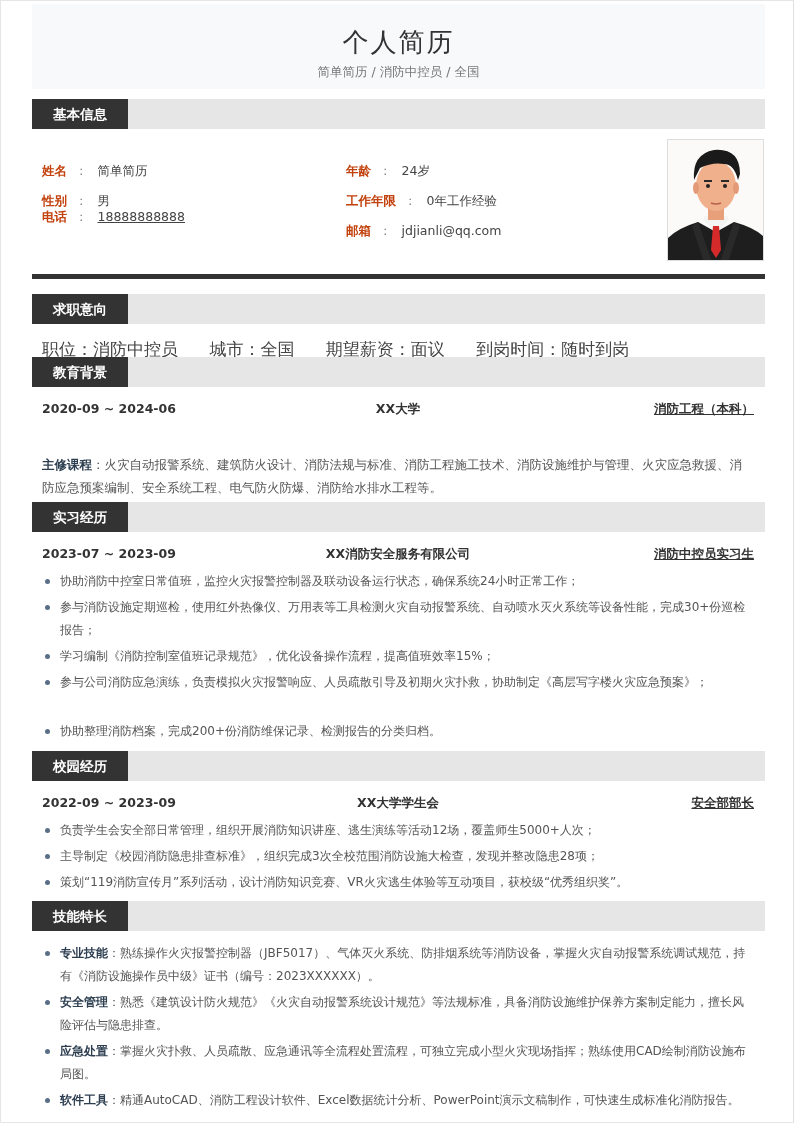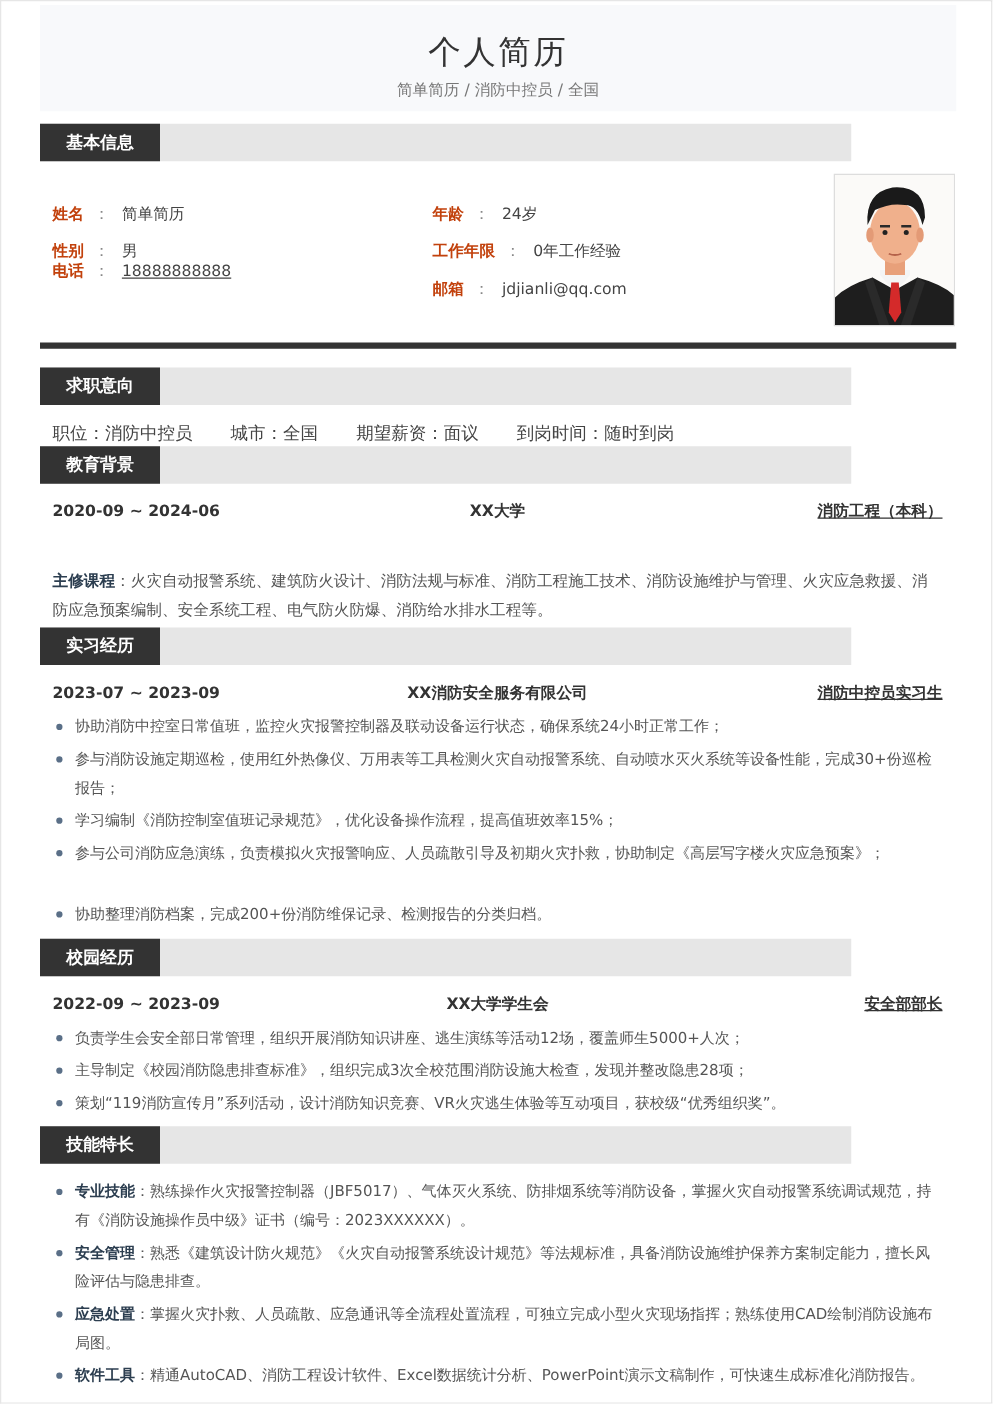--- a/index.html
+++ b/index.html
@@ -4,31 +4,31 @@
 <style>
   * { box-sizing: border-box; margin: 0; padding: 0; }
   html, body { width: 794px; height: 1123px; overflow: hidden; background: #fff; }
   body { font-family: "DejaVu Sans", "Liberation Sans", sans-serif; color: #555; font-size: 12.5px; position: relative; }
   .page { position: absolute; left: 0; top: 0; width: 794px; height: 1123px; border: 1px solid #e6e6e6; border-right: 1px solid #e0e0e0; background: #fff; }
 
   .header { position: absolute; left: 31px; top: 3px; width: 733px; height: 85px; background: #f8f9fb; text-align: center; }
   .header .title { font-size: 26px; font-weight: normal; color: #333; margin-top: 22px; letter-spacing: 2px; line-height: 32px; }
   .header .subtitle { font-size: 12.5px; color: #777; margin-top: 6px; }
 
-  .sec { position: absolute; left: 31px; width: 649px; height: 30px; background: #e6e6e6; }
+  .sec { position: absolute; left: 31px; width: 733px; height: 30px; background: #e6e6e6; }
   .sec .tab { display: inline-block; height: 30px; width: 96px; background: #333; color: #fff; font-weight: bold; font-size: 13.5px; line-height: 30px; text-align: center; }
 
   .info { position: absolute; font-size: 12.5px; color: #444; }
   .info .lbl { color: #c2410c; font-weight: bold; display: inline-block; }
   .info .colon { color: #888; display: inline-block; margin: 0 10px 0 8px; }
 
   .photo { position: absolute; left: 666px; top: 138px; width: 97px; height: 122px; border: 1px solid #ddd; background: #fafafa; overflow: hidden; }
   .divider { position: absolute; left: 31px; top: 273px; width: 733px; height: 5px; background: #333; }
 
-  .intent { position: absolute; left: 41px; top: 337px; font-size: 14px; color: #444; }
+  .intent { position: absolute; left: 41px; top: 337px; font-size: 17px; color: #444; }
   .intent span { margin-right: 26px; }
 
   .row3 { position: absolute; left: 41px; width: 712px; height: 18px; font-weight: bold; color: #333; font-size: 12.5px; }
   .row3 .l { position: absolute; left: 0; top: 0; }
   .row3 .c { position: absolute; left: 0; width: 712px; text-align: center; top: 0; }
   .row3 .r { position: absolute; right: 0; top: 0; text-decoration: underline; }
 
   .para { position: absolute; left: 41px; width: 712px; font-size: 12.5px; color: #555; line-height: 23px; }
   .para b { color: #2c3e50; }
 

